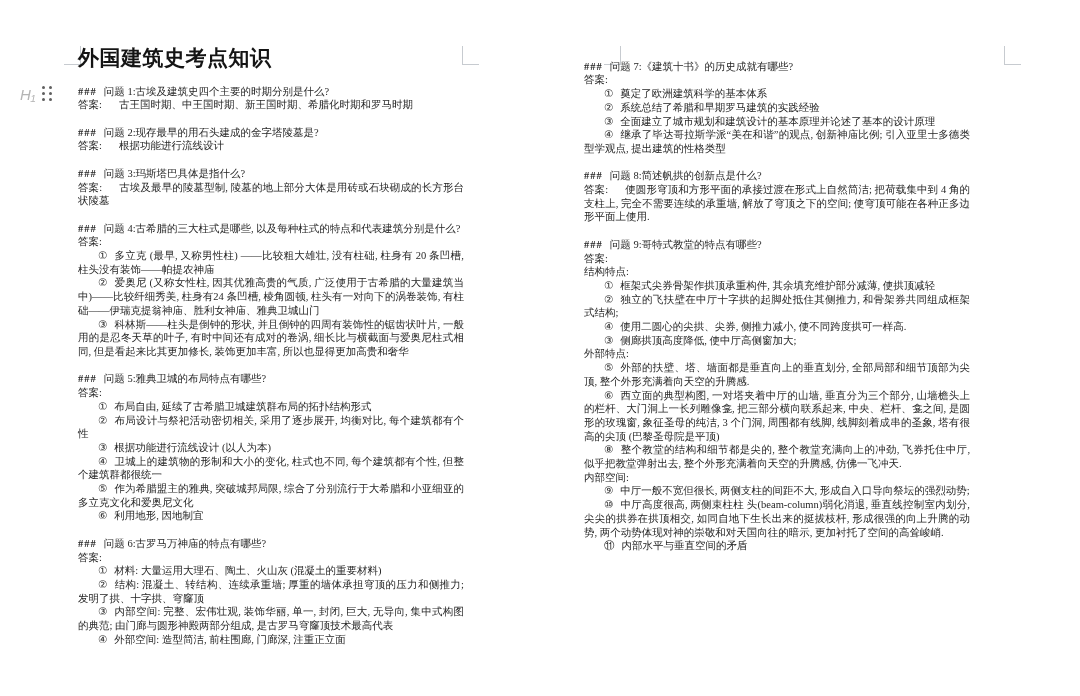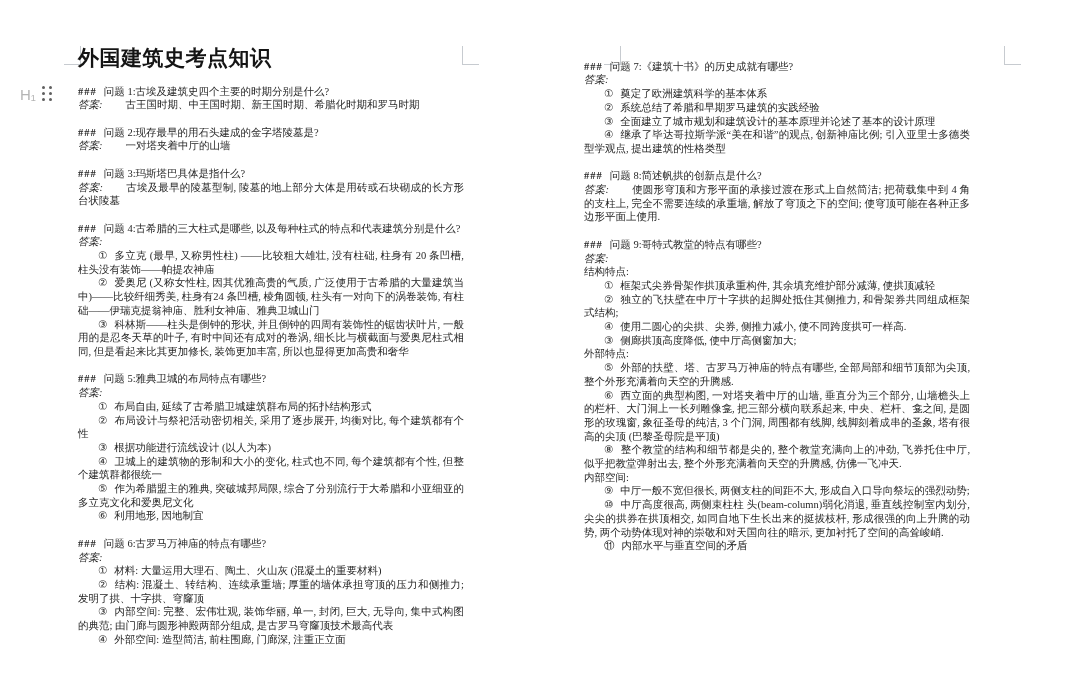--- a/index.html
+++ b/index.html
@@ -12,42 +12,42 @@
   
   .mark{position:absolute;width:16px;height:18px;}
   .mark.tl{border-right:1px solid #c7cbd0;border-bottom:1px solid #c7cbd0;}
   .mark.tr{border-left:1px solid #c7cbd0;border-bottom:1px solid #c7cbd0;}
   #mark-p1-tl{left:64px;top:46px;}
   #mark-p1-tr{left:462px;top:46px;}
   #mark-p2-tl{left:604px;top:46px;}
   #mark-p2-tr{left:1004px;top:46px;}
 
   
-  #gutter{position:absolute;left:20px;top:86px;display:flex;align-items:center;gap:6px;}
+  #gutter{position:absolute;left:20px;top:86px;display:flex;align-items:center;gap:6px;font-style:italic;}
   #h1-badge{
     font-family:"Liberation Sans","DejaVu Sans",sans-serif;
     font-size:15px;color:#b4b4b4;line-height:1;user-select:none;cursor:pointer;
   }
   #drag-handle{display:grid;grid-template-columns:repeat(2,4px);grid-auto-rows:4px;gap:2px 3px;cursor:grab;}
   #drag-handle i{width:3px;height:3px;border-radius:50%;background:#5f5f5f;display:block;}
 
   
   .page{position:absolute;top:0;font-size:10.5px;line-height:13.7px;}
   #page1{left:78px;width:386px;}
   #page2{left:584px;width:386px;padding-top:46px;}
 
   h1.doc-title{
     font-size:21px;line-height:26px;font-weight:700;color:#141414;
     margin:45px 0 6px 0;letter-spacing:0.5px;
   }
 
   .blk{margin:0;text-align:justify;}
   .blk.q{margin-top:13.7px;}
   .marker{font-weight:700;letter-spacing:1px;margin-right:7px;}
-  .alabel{margin-right:23px;font-style:italic;}
+  .alabel{margin-right:17px;}
   .blk.i{text-indent:1.9em;}
   .num{margin-right:7px;}
 </style>
 </head>
 <body>
 
 <div id="canvas">
 
   <div class="mark tl" id="mark-p1-tl"></div>
   <div class="mark tr" id="mark-p1-tr"></div>
@@ -65,21 +65,21 @@
         <i></i>
     </span>
   </div>
 
   <div class="page" id="page1">
     <h1 class="doc-title">外国建筑史考点知识</h1>
     <div>
         <p class="blk q"><span class="marker">###</span><span class="qtext">问题 1:古埃及建筑史四个主要的时期分别是什么?</span></p>
         <p class="blk a"><span class="alabel">答案:</span><span class="atext">古王国时期、中王国时期、新王国时期、希腊化时期和罗马时期</span></p>
         <p class="blk q"><span class="marker">###</span><span class="qtext">问题 2:现存最早的用石头建成的金字塔陵墓是?</span></p>
-        <p class="blk a"><span class="alabel">答案:</span><span class="atext">一对塔夹着中厅的山墙</span></p>
+        <p class="blk a"><span class="alabel">答案:</span><span class="atext">根据功能进行流线设计</span></p>
         <p class="blk q"><span class="marker">###</span><span class="qtext">问题 3:玛斯塔巴具体是指什么?</span></p>
         <p class="blk a"><span class="alabel">答案:</span><span class="atext">古埃及最早的陵墓型制, 陵墓的地上部分大体是用砖或石块砌成的长方形台状陵墓</span></p>
         <p class="blk q"><span class="marker">###</span><span class="qtext">问题 4:古希腊的三大柱式是哪些, 以及每种柱式的特点和代表建筑分别是什么?</span></p>
         <p class="blk al"><span class="alabel">答案:</span></p>
         <p class="blk i"><span class="num">①</span><span class="itext">多立克 (最早, 又称男性柱) ——比较粗大雄壮, 没有柱础, 柱身有 20 条凹槽, 柱头没有装饰——帕提农神庙</span></p>
         <p class="blk i"><span class="num">②</span><span class="itext">爱奥尼 (又称女性柱, 因其优雅高贵的气质, 广泛使用于古希腊的大量建筑当中)——比较纤细秀美, 柱身有24 条凹槽, 棱角圆顿, 柱头有一对向下的涡卷装饰, 有柱础——伊瑞克提翁神庙、胜利女神庙、雅典卫城山门</span></p>
         <p class="blk i"><span class="num">③</span><span class="itext">科林斯——柱头是倒钟的形状, 并且倒钟的四周有装饰性的锯齿状叶片, 一般用的是忍冬天草的叶子, 有时中间还有成对的卷涡, 细长比与横截面与爱奥尼柱式相同, 但是看起来比其更加修长, 装饰更加丰富, 所以也显得更加高贵和奢华</span></p>
         <p class="blk q"><span class="marker">###</span><span class="qtext">问题 5:雅典卫城的布局特点有哪些?</span></p>
         <p class="blk al"><span class="alabel">答案:</span></p>
         <p class="blk i"><span class="num">①</span><span class="itext">布局自由, 延续了古希腊卫城建筑群布局的拓扑结构形式</span></p>
@@ -108,21 +108,21 @@
         <p class="blk q"><span class="marker">###</span><span class="qtext">问题 8:简述帆拱的创新点是什么?</span></p>
         <p class="blk a"><span class="alabel">答案:</span><span class="atext">使圆形穹顶和方形平面的承接过渡在形式上自然简洁; 把荷载集中到 4 角的支柱上, 完全不需要连续的承重墙, 解放了穹顶之下的空间; 使穹顶可能在各种正多边形平面上使用.</span></p>
         <p class="blk q"><span class="marker">###</span><span class="qtext">问题 9:哥特式教堂的特点有哪些?</span></p>
         <p class="blk al"><span class="alabel">答案:</span></p>
         <p class="blk s"><span class="stext">结构特点:</span></p>
         <p class="blk i"><span class="num">①</span><span class="itext">框架式尖券骨架作拱顶承重构件, 其余填充维护部分减薄, 使拱顶减轻</span></p>
         <p class="blk i"><span class="num">②</span><span class="itext">独立的飞扶壁在中厅十字拱的起脚处抵住其侧推力, 和骨架券共同组成框架式结构;</span></p>
         <p class="blk i"><span class="num">④</span><span class="itext">使用二圆心的尖拱、尖券, 侧推力减小, 使不同跨度拱可一样高.</span></p>
         <p class="blk i"><span class="num">③</span><span class="itext">侧廊拱顶高度降低, 使中厅高侧窗加大;</span></p>
         <p class="blk s"><span class="stext">外部特点:</span></p>
-        <p class="blk i"><span class="num">⑤</span><span class="itext">外部的扶壁、塔、古罗马万神庙的特点有哪些, 全部局部和细节顶部为尖顶, 整个外形充满着向天空的升腾感.</span></p>
+        <p class="blk i"><span class="num">⑤</span><span class="itext">外部的扶壁、塔、墙面都是垂直向上的垂直划分, 全部局部和细节顶部为尖顶, 整个外形充满着向天空的升腾感.</span></p>
         <p class="blk i"><span class="num">⑥</span><span class="itext">西立面的典型构图, 一对塔夹着中厅的山墙, 垂直分为三个部分, 山墙檐头上的栏杆、大门洞上一长列雕像龛, 把三部分横向联系起来, 中央、栏杆、龛之间, 是圆形的玫瑰窗, 象征圣母的纯洁, 3 个门洞, 周围都有线脚, 线脚刻着成串的圣象, 塔有很高的尖顶 (巴黎圣母院是平顶)</span></p>
         <p class="blk i"><span class="num">⑧</span><span class="itext">整个教堂的结构和细节都是尖的, 整个教堂充满向上的冲劲, 飞券托住中厅, 似乎把教堂弹射出去, 整个外形充满着向天空的升腾感, 仿佛一飞冲天.</span></p>
         <p class="blk s"><span class="stext">内部空间:</span></p>
         <p class="blk i"><span class="num">⑨</span><span class="itext">中厅一般不宽但很长, 两侧支柱的间距不大, 形成自入口导向祭坛的强烈动势;</span></p>
         <p class="blk i"><span class="num">⑩</span><span class="itext">中厅高度很高, 两侧束柱柱 头(beam-column)弱化消退, 垂直线控制室内划分, 尖尖的拱券在拱顶相交, 如同自地下生长出来的挺拔枝杆, 形成很强的向上升腾的动势, 两个动势体现对神的崇敬和对天国向往的暗示, 更加衬托了空间的高耸峻峭.</span></p>
         <p class="blk i"><span class="num">⑪</span><span class="itext">内部水平与垂直空间的矛盾</span></p>
       </div>
   </div>
 
 </div>

